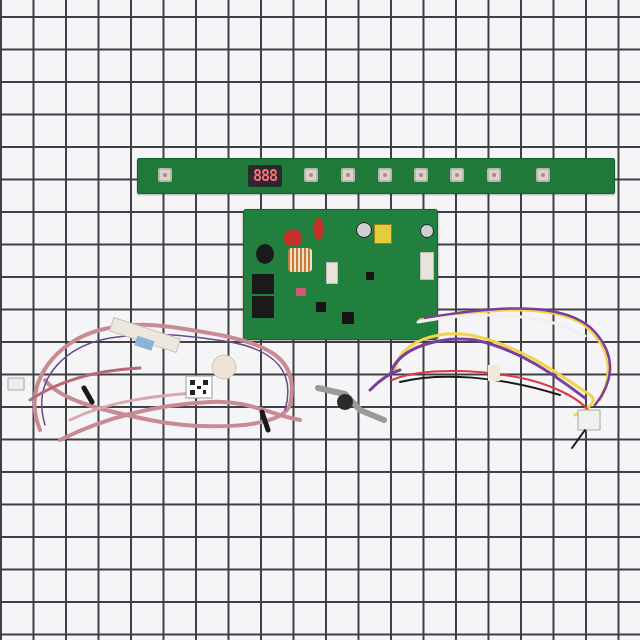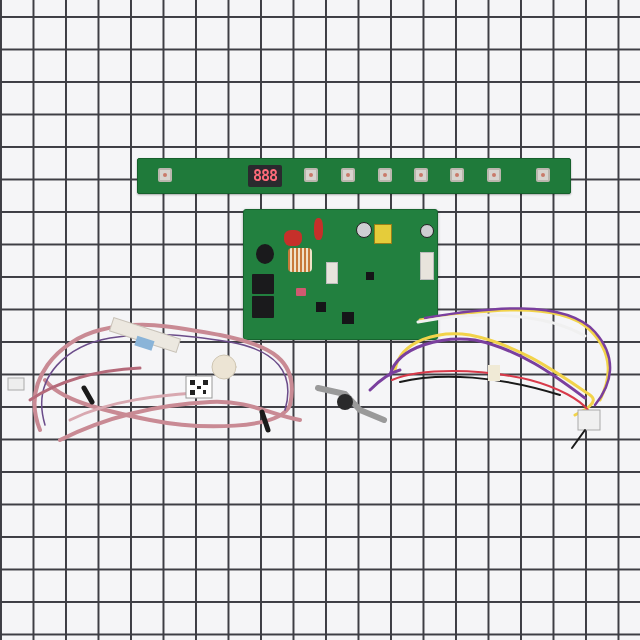--- a/index.html
+++ b/index.html
@@ -6,21 +6,21 @@
   body{width:640px;height:640px;overflow:hidden;position:relative;background:#f4f4f6;font-family:"Liberation Sans",sans-serif;}
   .grid{position:absolute;inset:0;
     background-color:#f5f5f7;
     background-image:
       linear-gradient(to right,#3e3e44 0,#3e3e44 2px,transparent 2px),
       linear-gradient(to bottom,#3e3e44 0,#3e3e44 2px,transparent 2px);
     background-size:32.5px 32.5px;
     background-position:0px 16px;
   }
   .scene{position:absolute;inset:0;}
-  .pcb-strip{position:absolute;left:137px;top:158px;width:432px;height:34px;background:#1f7a3a;border:1px solid #16602c;border-radius:2px;box-shadow:0 1px 2px rgba(0,0,0,.3);}
+  .pcb-strip{position:absolute;left:137px;top:158px;width:432px;height:34px;background:#1f7a3a;border:1px solid #16602c;border-radius:2px;box-shadow:0 1px 2px rgba(0,0,0,.3);padding-left:44px;}
   .display{position:absolute;left:110px;top:6px;width:34px;height:22px;background:#2a2a2e;border-radius:2px;color:#ff6b7a;font-family:"DejaVu Sans Mono",monospace;font-size:15px;font-weight:bold;text-align:center;line-height:22px;letter-spacing:-1px;}
   .btn{position:absolute;top:9px;width:14px;height:14px;background:#d8d4cf;border:2px solid #bbb6ae;border-radius:2px;box-sizing:border-box;}
   .btn::after{content:"";position:absolute;left:3px;top:3px;width:4px;height:4px;background:#c97a6a;border-radius:50%;}
   .main-board{position:absolute;left:243px;top:209px;width:193px;height:129px;background:#22803f;border:1px solid #17652f;border-radius:3px;box-shadow:0 1px 3px rgba(0,0,0,.35);}
   .relay{position:absolute;background:#1a1a1c;border-radius:1px;}
   .cap-red{position:absolute;background:#c6302a;border-radius:40%;}
   .coil{position:absolute;background:repeating-linear-gradient(90deg,#c77a3a 0 2px,#f0e2c8 2px 4px);border-radius:4px;}
   .cap-can{position:absolute;background:#cfcfd3;border-radius:50%;border:1px solid #222;}
   .chip{position:absolute;background:#151518;}
   .white-conn{position:absolute;background:#e8e4dc;border:1px solid #bbb;}

